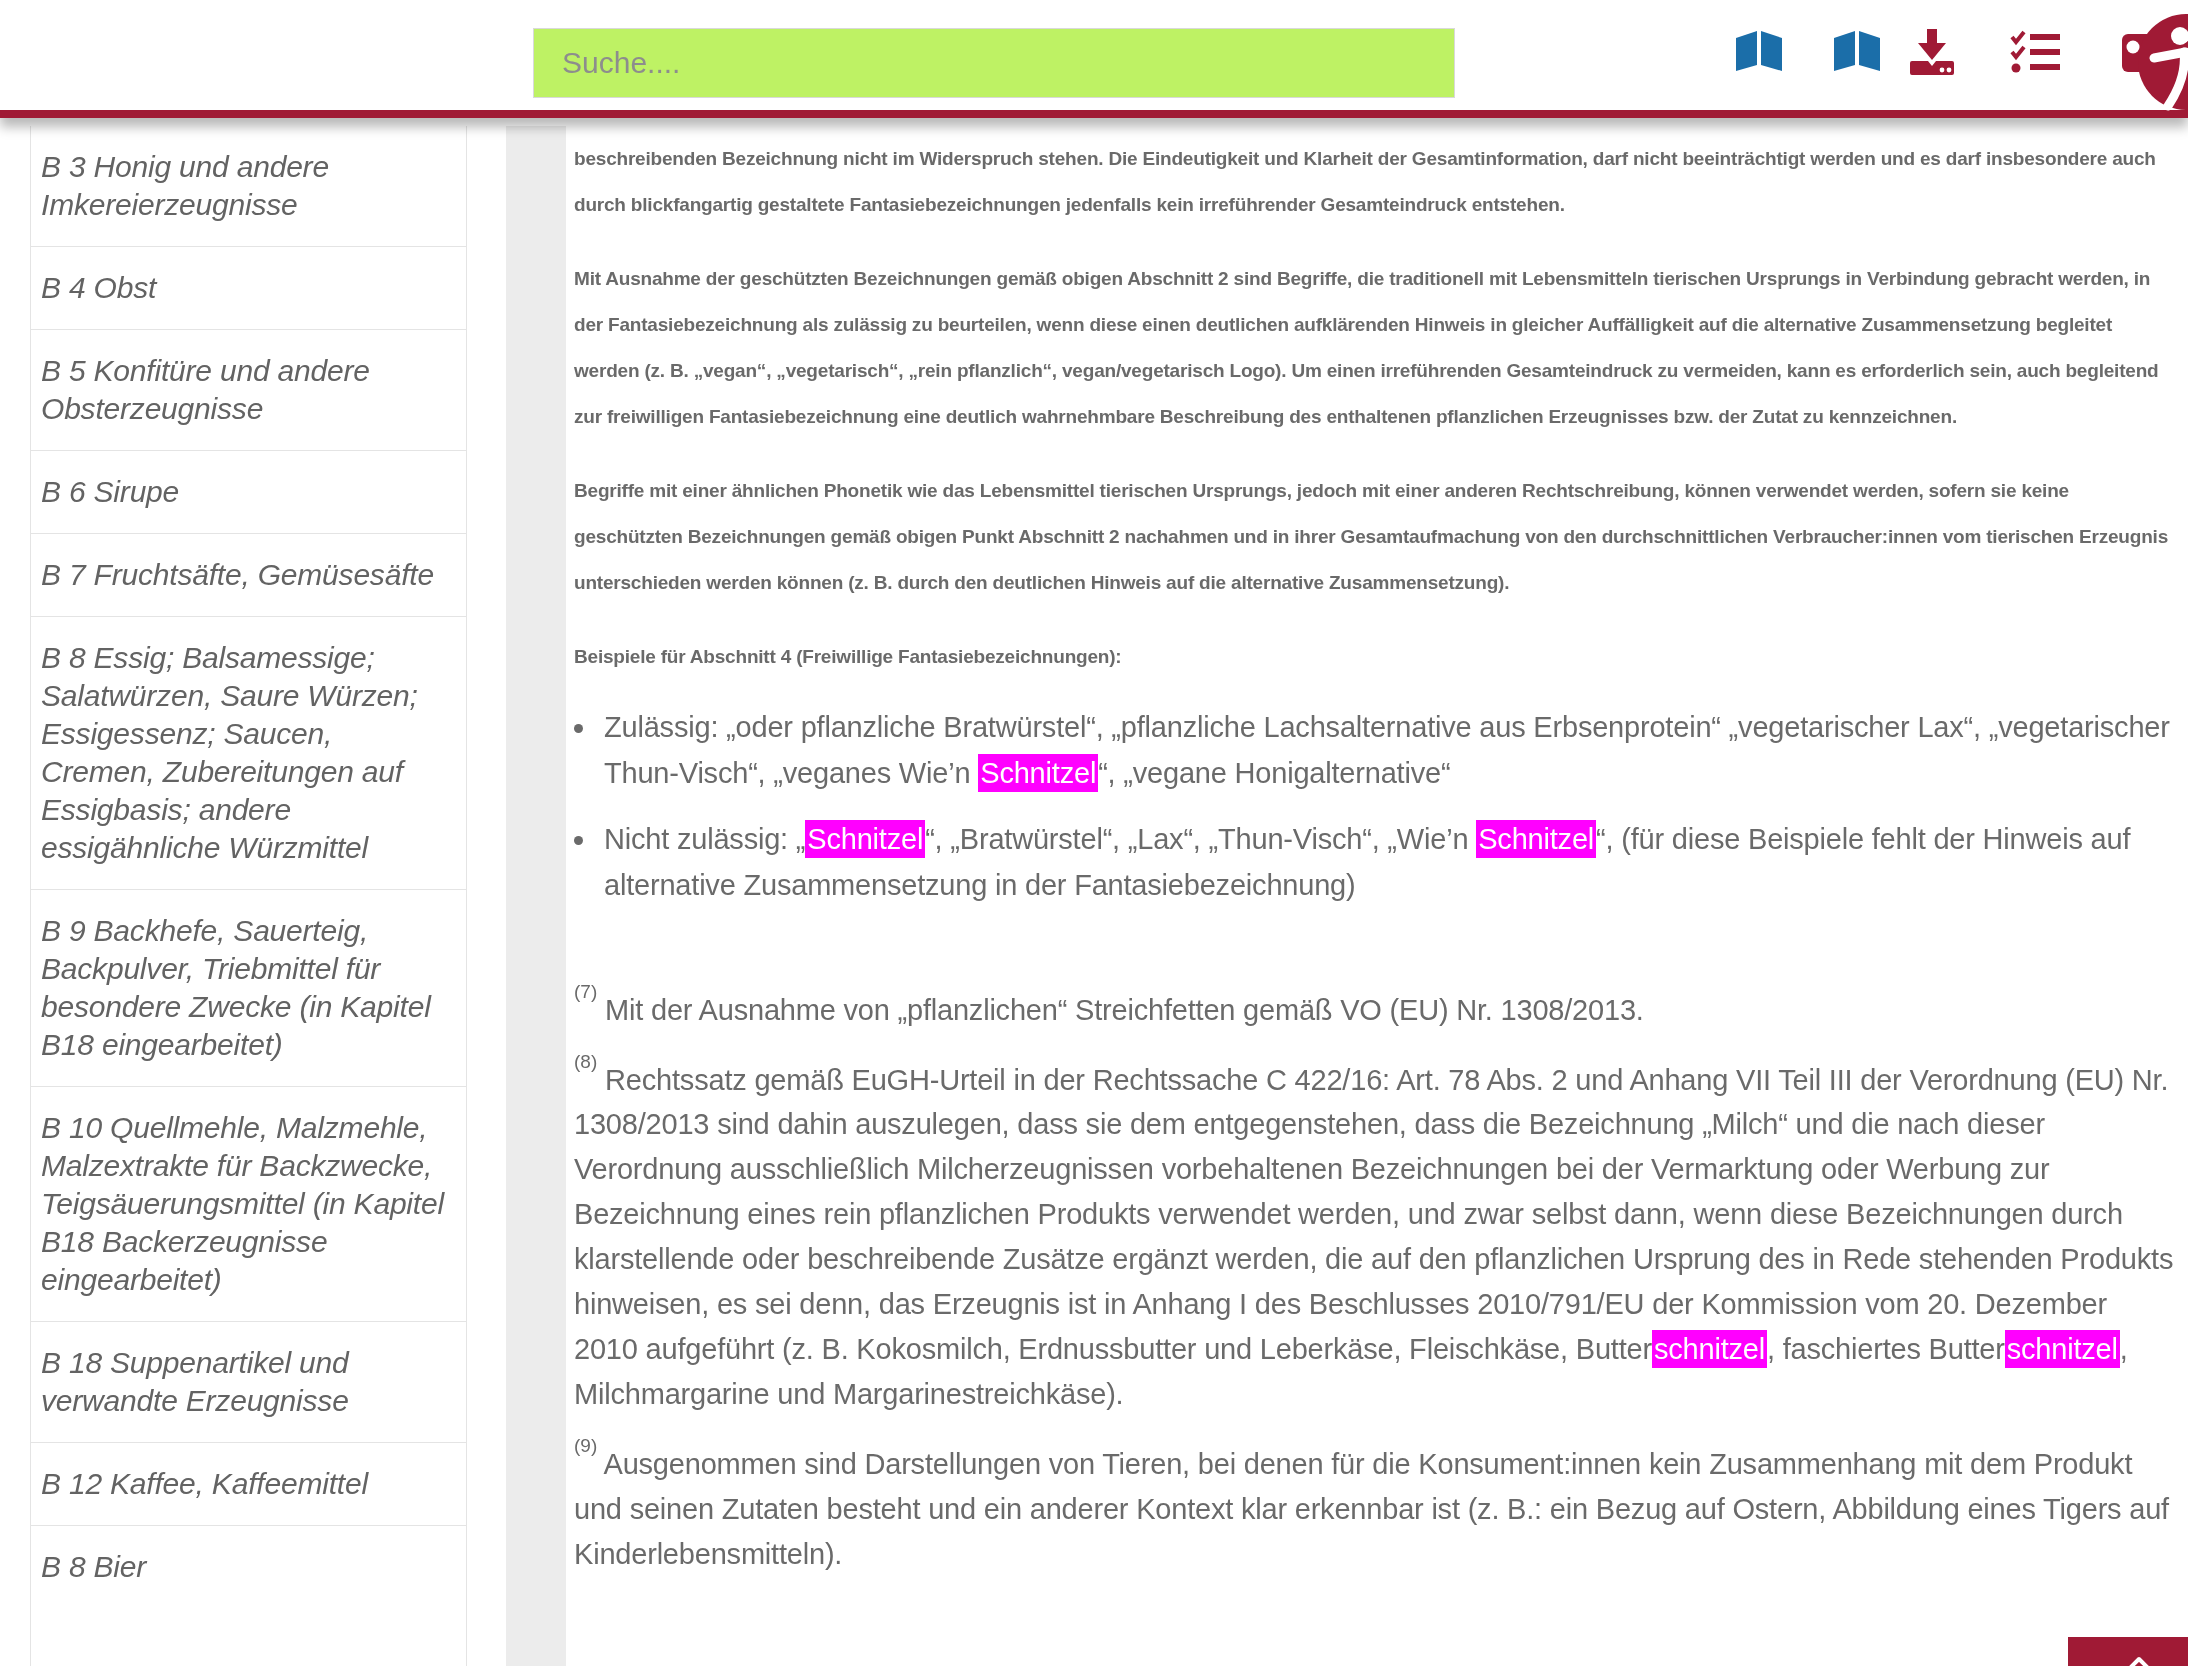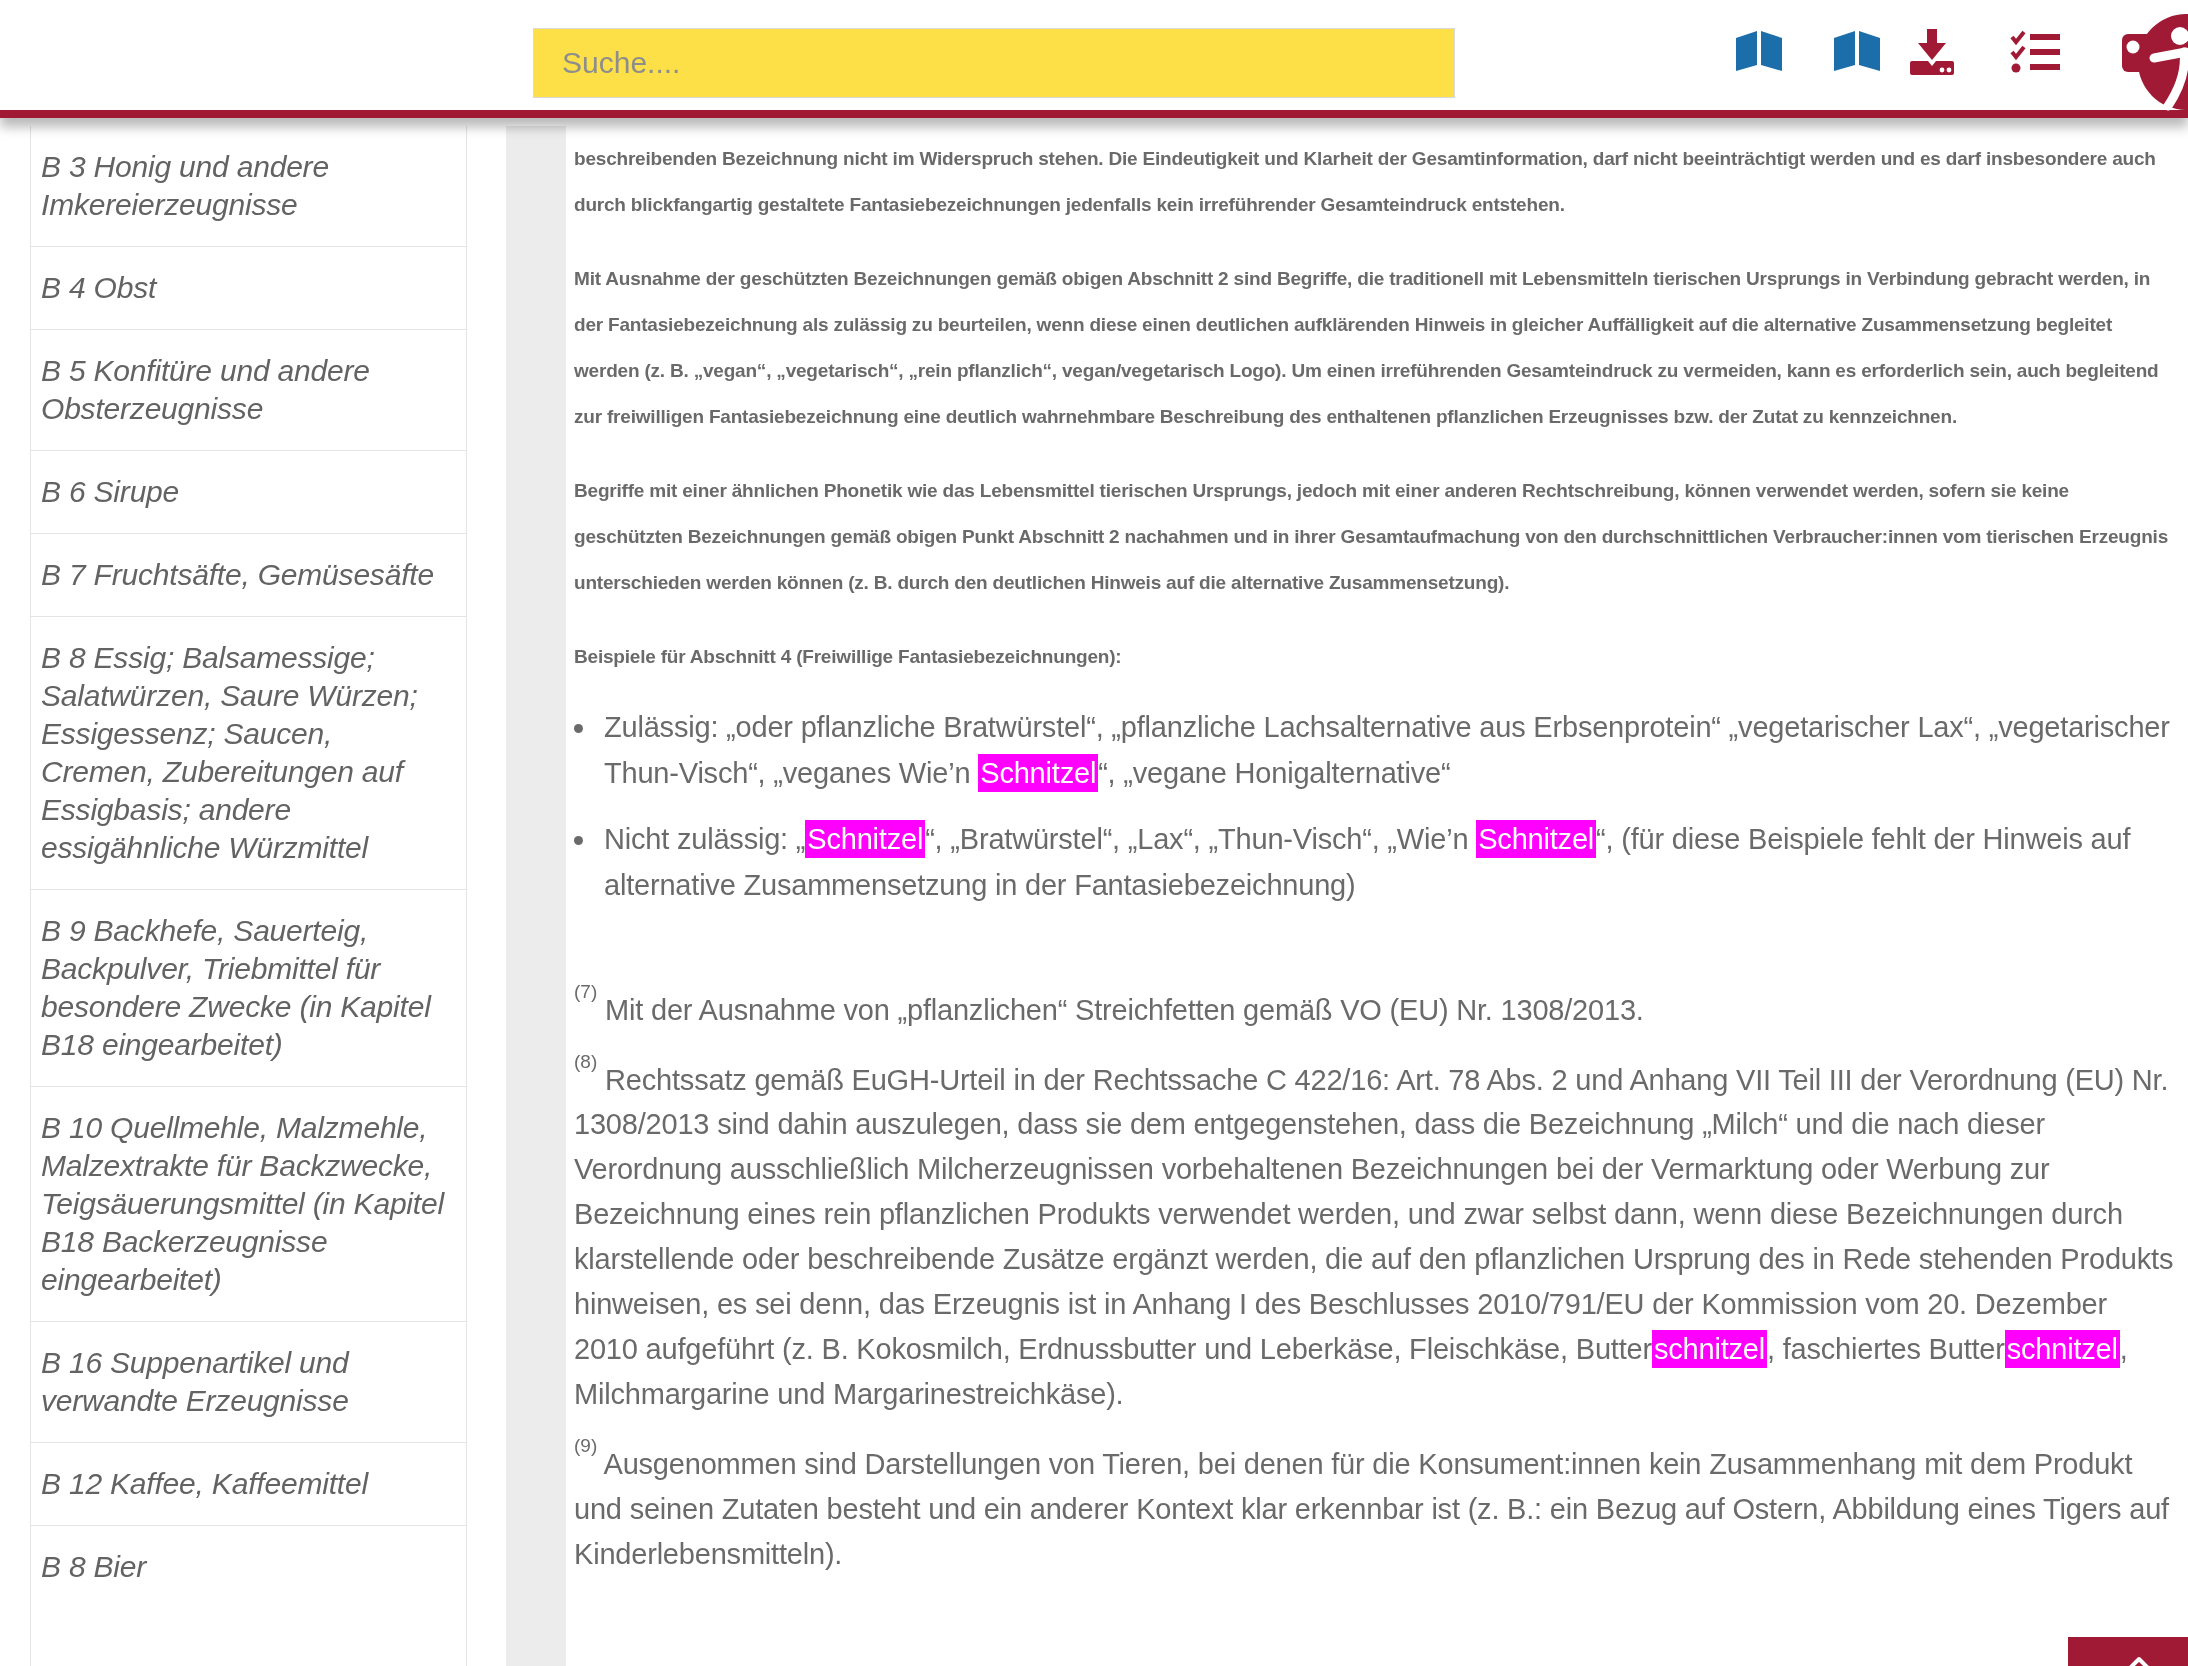--- a/index.html
+++ b/index.html
@@ -23,21 +23,21 @@
     position:absolute;top:0;left:0;right:0;height:118px;background:#fff;
     border-bottom:8px solid var(--brand-red);
     box-shadow:0 9px 11px rgba(0,0,0,0.28);
     z-index:20;
   }
   .logo{position:absolute;left:28px;top:12px;line-height:1.05;}
   .logo .l1{display:block;font-size:37px;font-weight:600;color:#cbcbcb;letter-spacing:-0.5px;}
   .logo .l2{display:block;font-size:50px;font-weight:700;color:var(--logo-red);letter-spacing:-1px;}
   .search{
     position:absolute;left:533px;top:28px;width:922px;height:70px;
-    border:1px solid #d9d9d9;background:#fde047;outline:none;
+    border:1px solid #d9d9d9;background:#bef264;outline:none;
     font-family:"Liberation Sans", sans-serif;
     font-size:30px;color:#555;padding:0 0 0 28px;
   }
   .search::placeholder{color:#8d8d8d;opacity:1;}
   .hicon{position:absolute;top:0;}
   
   .sidebar{
     position:absolute;left:30px;top:126px;bottom:0;width:437px;
     border-left:1px solid var(--line-gray);border-right:1px solid var(--line-gray);
     background:#fff;overflow:hidden;z-index:5;
@@ -137,21 +137,21 @@
 
 <nav class="sidebar">
     <div class="side-item">B 3 Honig und andere Imkereierzeugnisse</div>
     <div class="side-item">B 4 Obst</div>
     <div class="side-item">B 5 Konfitüre und andere Obsterzeugnisse</div>
     <div class="side-item">B 6 Sirupe</div>
     <div class="side-item">B 7 Fruchtsäfte, Gemüsesäfte</div>
     <div class="side-item">B 8 Essig; Balsamessige; Salatwürzen, Saure Würzen; Essigessenz; Saucen, Cremen, Zubereitungen auf Essigbasis; andere essigähnliche Würzmittel</div>
     <div class="side-item">B 9 Backhefe, Sauerteig, Backpulver, Triebmittel für besondere Zwecke (in Kapitel B18 eingearbeitet)</div>
     <div class="side-item">B 10 Quellmehle, Malzmehle, Malzextrakte für Backzwecke, Teigsäuerungsmittel (in Kapitel B18 Backerzeugnisse eingearbeitet)</div>
-    <div class="side-item">B 16 Suppenartikel und verwandte Erzeugnisse</div>
+    <div class="side-item">B 18 Suppenartikel und verwandte Erzeugnisse</div>
     <div class="side-item">B 12 Kaffee, Kaffeemittel</div>
     <div class="side-item">B 8 Bier</div>
   </nav>
 
 <div class="track"></div>
 
 <main class="article">
     <p class="para"><span>beschreibenden Bezeichnung nicht im Widerspruch stehen. Die Eindeutigkeit und Klarheit der Gesamtinformation, darf nicht beeinträchtigt werden und es darf insbesondere auch durch blickfangartig gestaltete Fantasiebezeichnungen jedenfalls kein irreführender Gesamteindruck entstehen.</span></p>
     <p class="para"><span>Mit Ausnahme der geschützten Bezeichnungen gemäß obigen Abschnitt 2 sind Begriffe, die traditionell mit Lebensmitteln tierischen Ursprungs in Verbindung gebracht werden, in der Fantasiebezeichnung als zulässig zu beurteilen, wenn diese einen deutlichen aufklärenden Hinweis in gleicher Auffälligkeit auf die alternative Zusammensetzung begleitet werden (z. B. „vegan“, „vegetarisch“, „rein pflanzlich“, vegan/vegetarisch Logo). Um einen irreführenden Gesamteindruck zu vermeiden, kann es erforderlich sein, auch begleitend zur freiwilligen Fantasiebezeichnung eine deutlich wahrnehmbare Beschreibung des enthaltenen pflanzlichen Erzeugnisses bzw. der Zutat zu kennzeichnen.</span></p>
     <p class="para"><span>Begriffe mit einer ähnlichen Phonetik wie das Lebensmittel tierischen Ursprungs, jedoch mit einer anderen Rechtschreibung, können verwendet werden, sofern sie keine geschützten Bezeichnungen gemäß obigen Punkt Abschnitt 2 nachahmen und in ihrer Gesamtaufmachung von den durchschnittlichen Verbraucher:innen vom tierischen Erzeugnis unterschieden werden können (z. B. durch den deutlichen Hinweis auf die alternative Zusammensetzung).</span></p>

